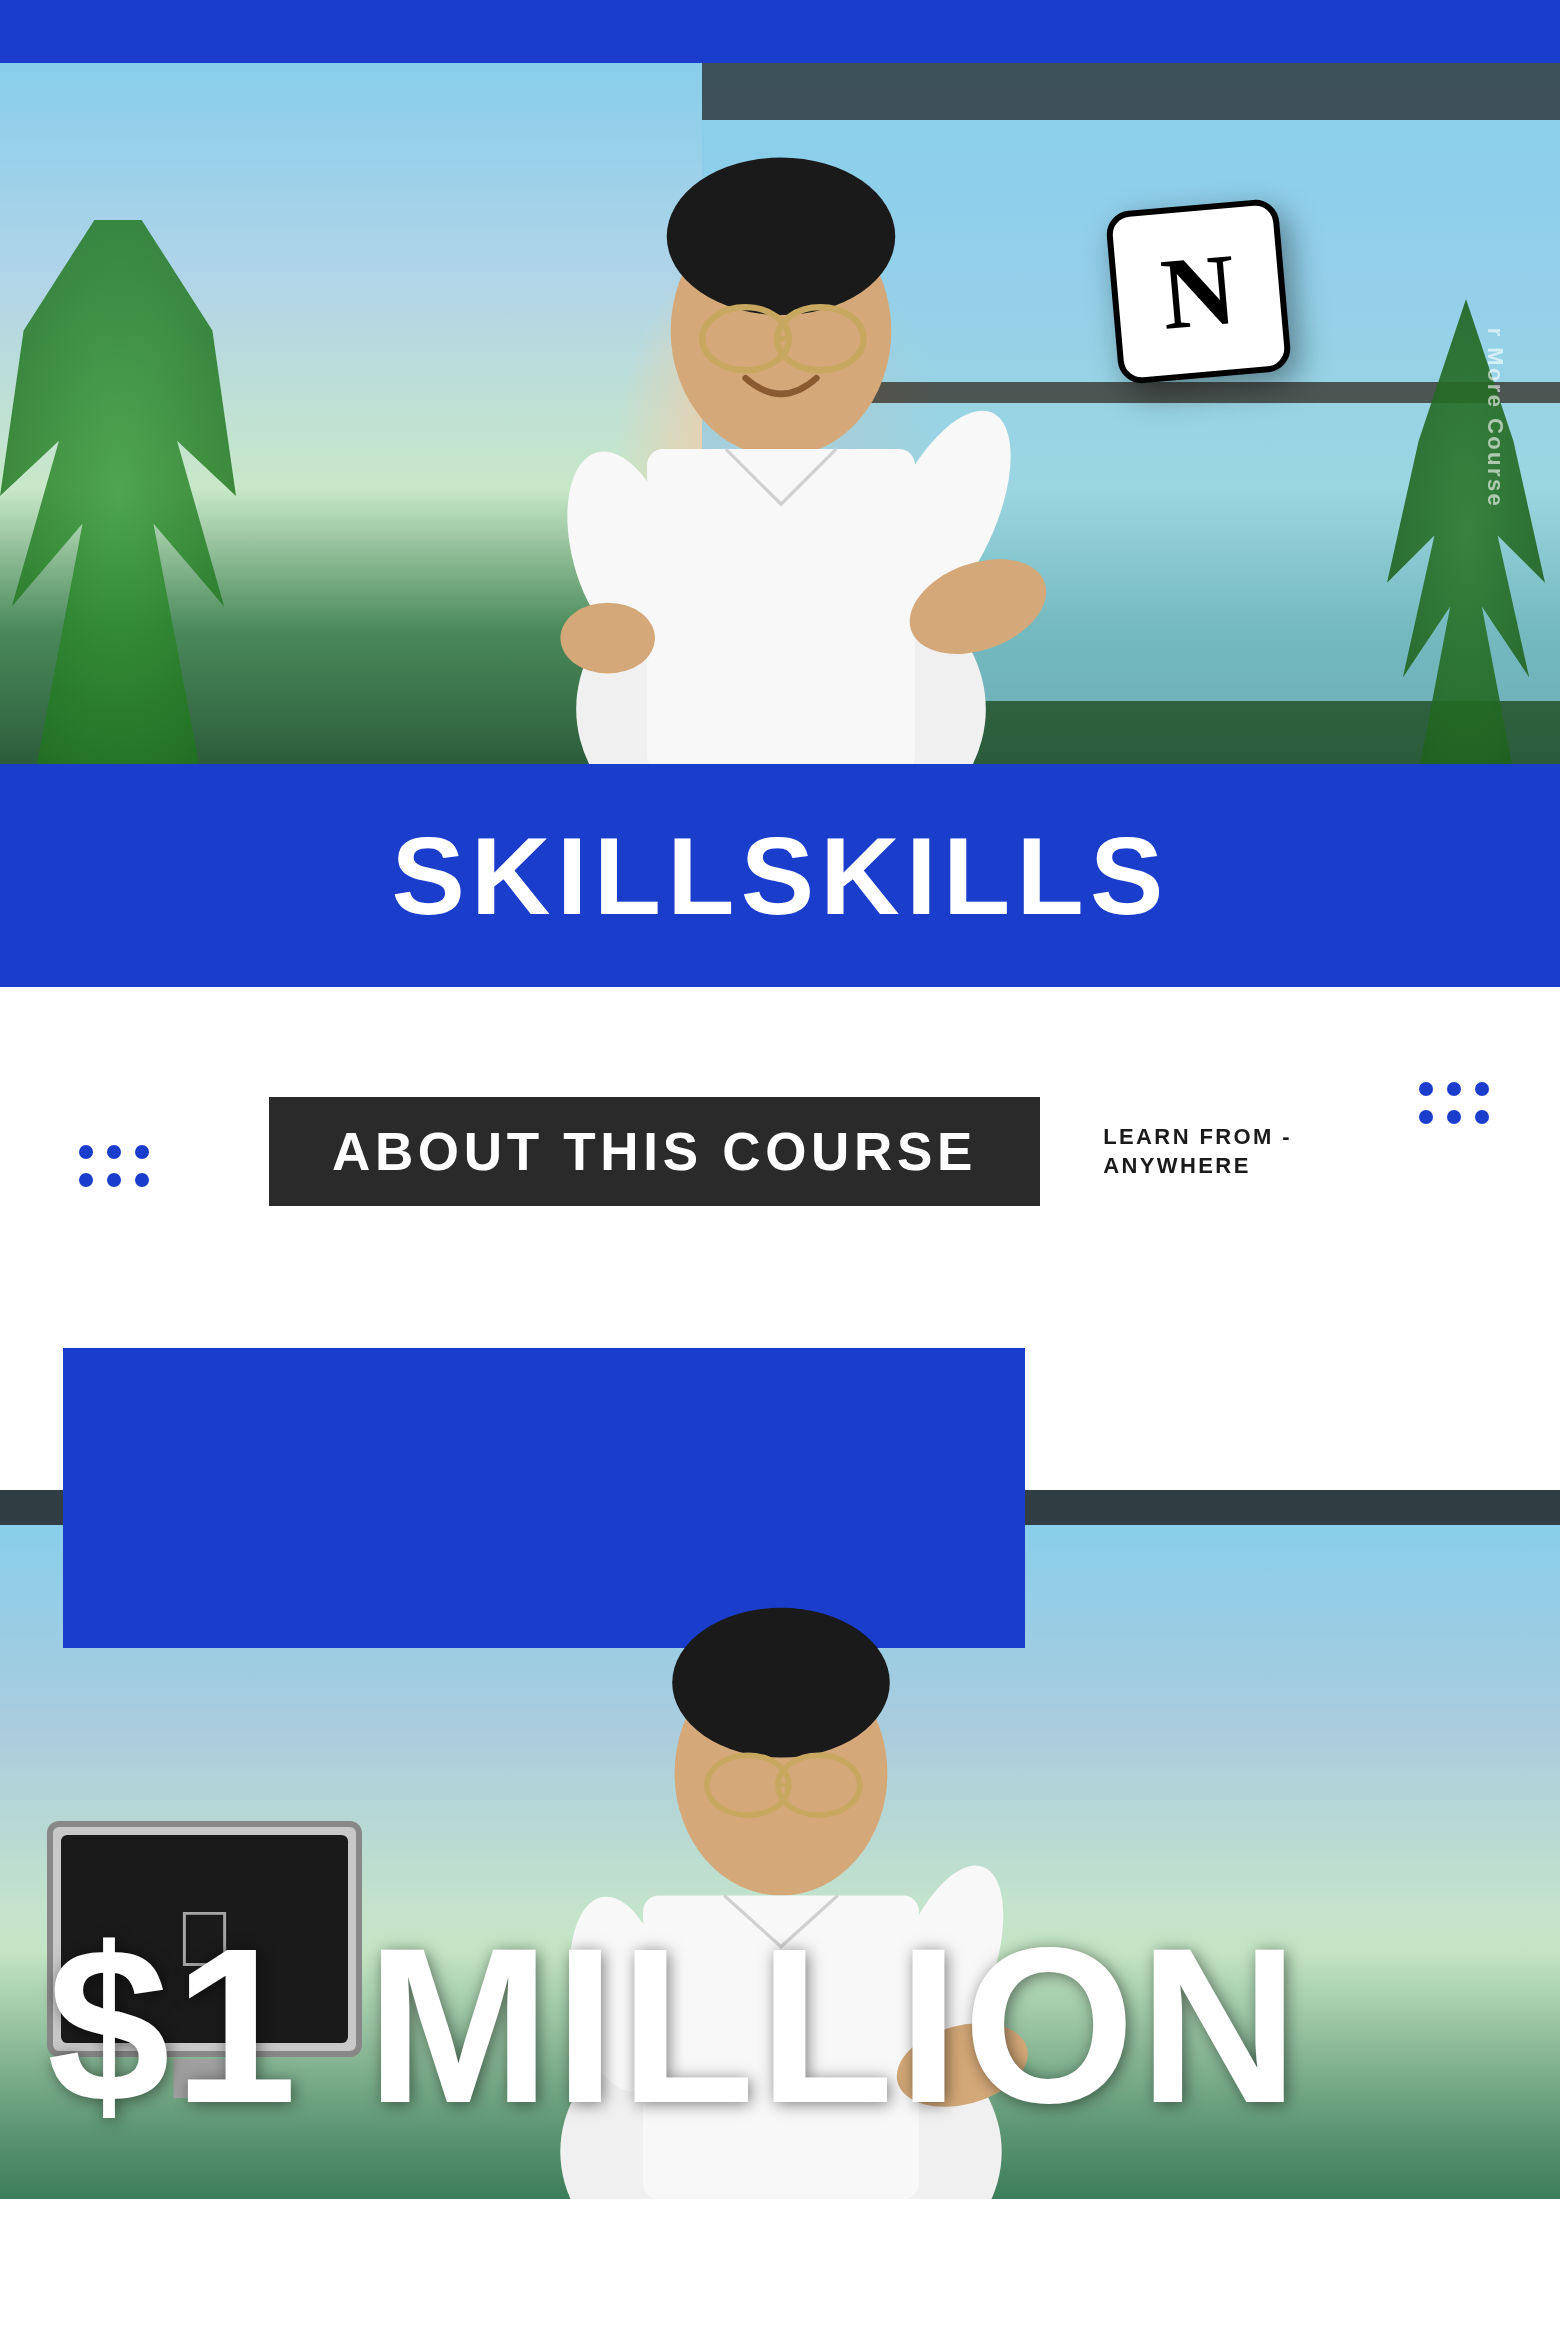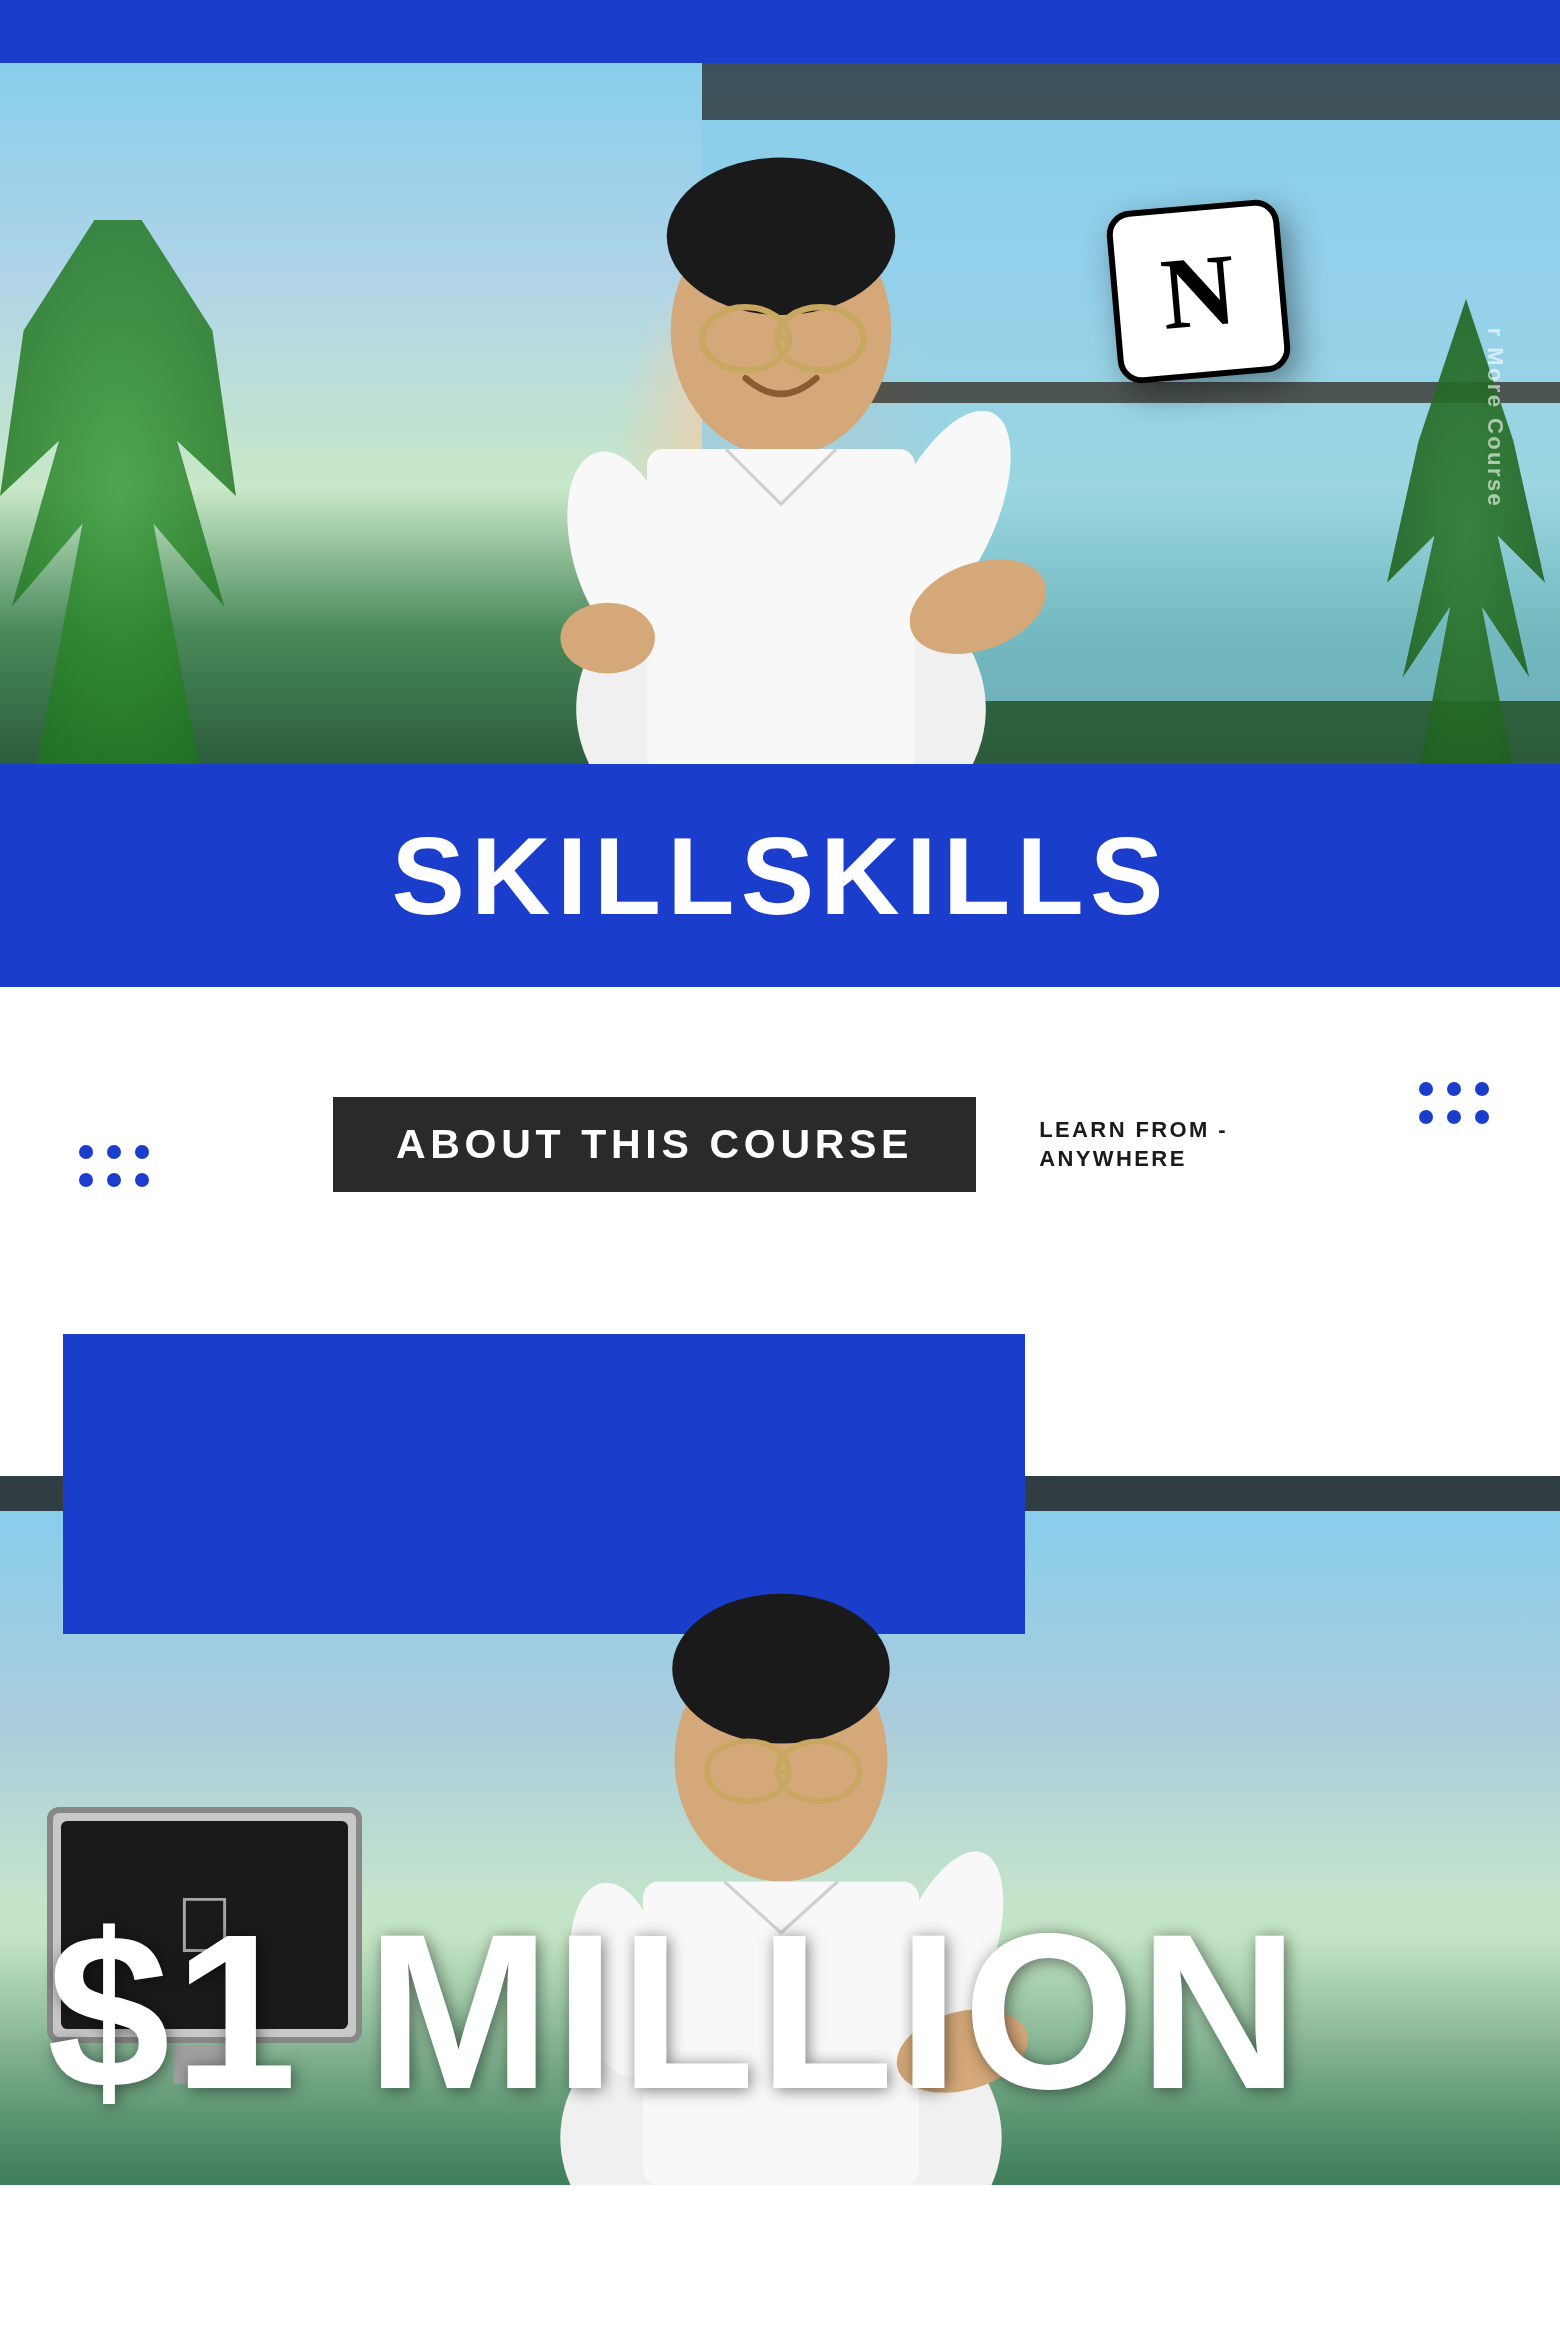--- a/index.html
+++ b/index.html
@@ -186,21 +186,21 @@
       align-items: center;
       justify-content: center;
       gap: 63px;
       padding: 47px 0 63px;
       position: relative;
     }
 
     .about-badge {
       background: #2a2a2a;
       color: #ffffff;
-      font-size: 41px;
+      font-size: 53px;
       font-weight: 800;
       letter-spacing: 4.7px;
       text-transform: uppercase;
       padding: 24px 63px;
       border: none;
     }
 
     .learn-from-text {
       font-size: 22px;
       font-weight: 700;

